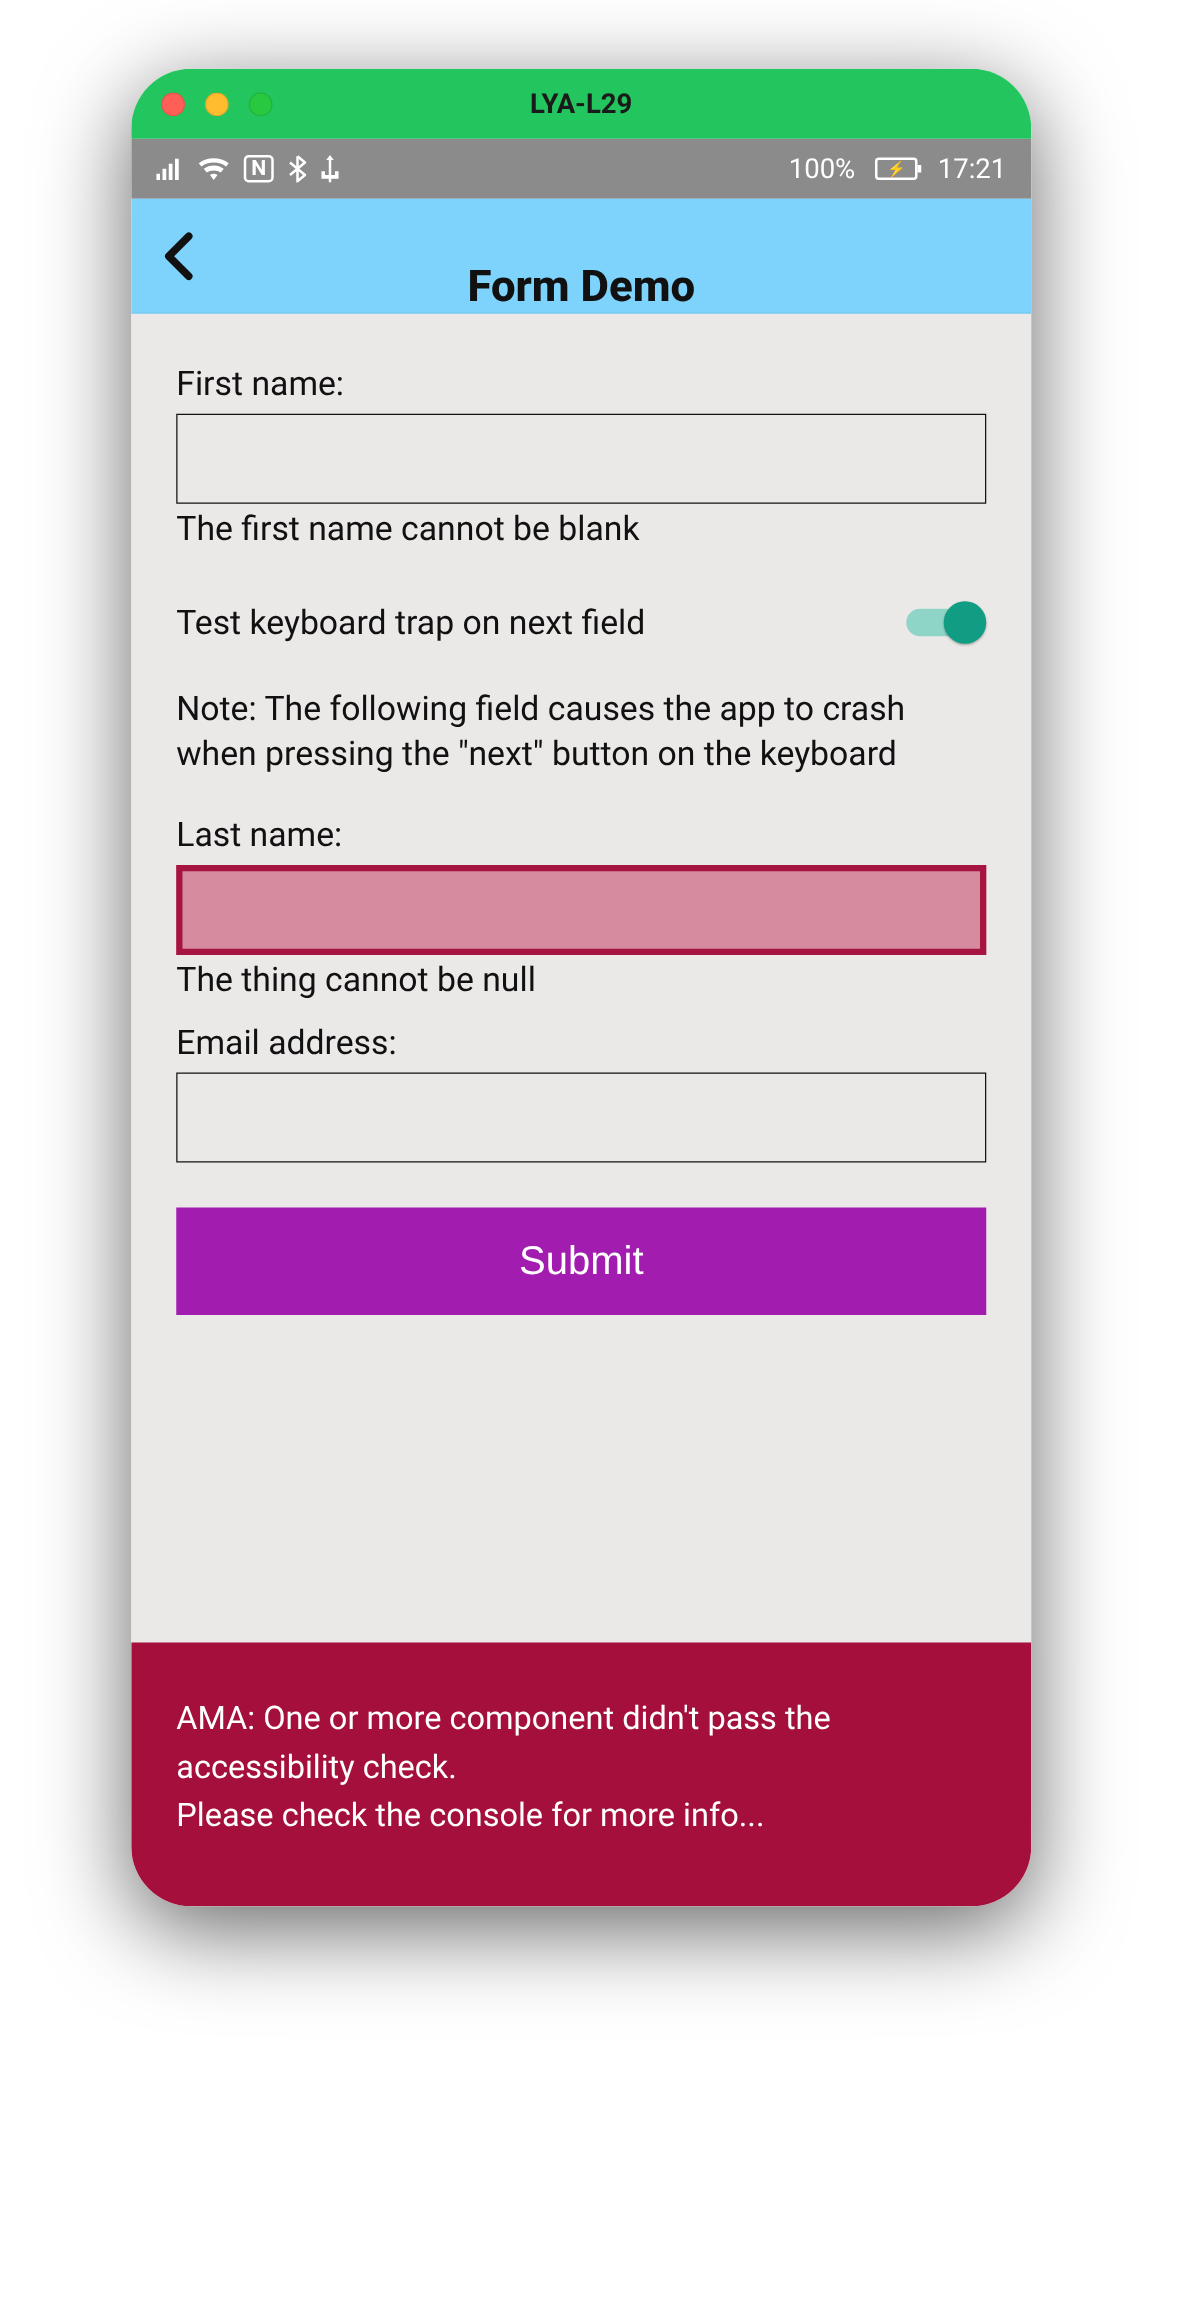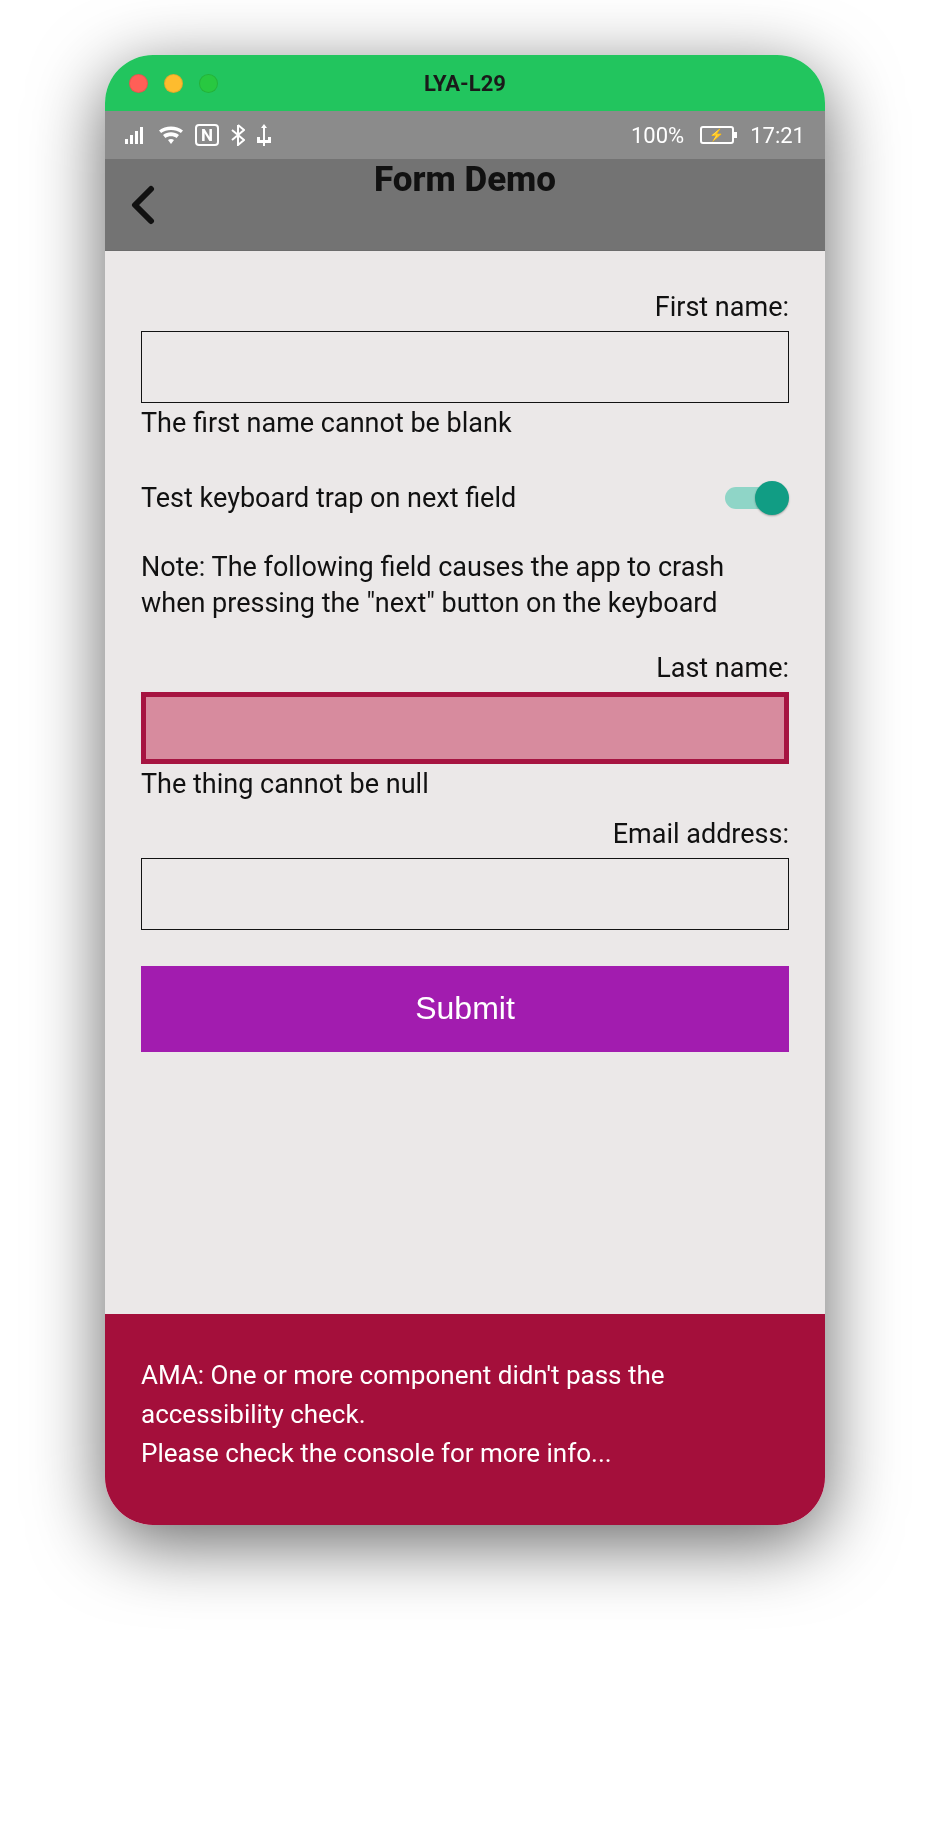--- a/index.html
+++ b/index.html
@@ -101,24 +101,24 @@
   }
   .batt-bolt {
     position: absolute; left: 50%; top: 50%;
     transform: translate(-50%,-50%);
     font-size: 12px;
   }
 
   
   .app-header {
     height: 92px;
-    background: #737373;
+    background: #7dd3fc;
     border-bottom: 1px solid rgba(0,0,0,0.06);
     display: flex;
-    align-items: flex-start;
+    align-items: flex-end;
     position: relative;
   }
   .back-btn {
     padding-left: 24px;
     width: 70px;
     height: 100%;
     display: flex;
     align-items: center;
     cursor: pointer;
   }
@@ -139,21 +139,20 @@
     flex-direction: column;
   }
   .form-area {
     padding: 40px 36px 0 36px;
     flex: 1;
   }
   .label {
     font-size: 27px;
     color: #111;
     margin-bottom: 8px;
-    text-align: right;
   }
   .input {
     width: 100%;
     height: 72px;
     border: 1.5px solid #121212;
     background: #ebe8e8;
     font-size: 26px;
     padding: 0 12px;
     outline: none;
   }

